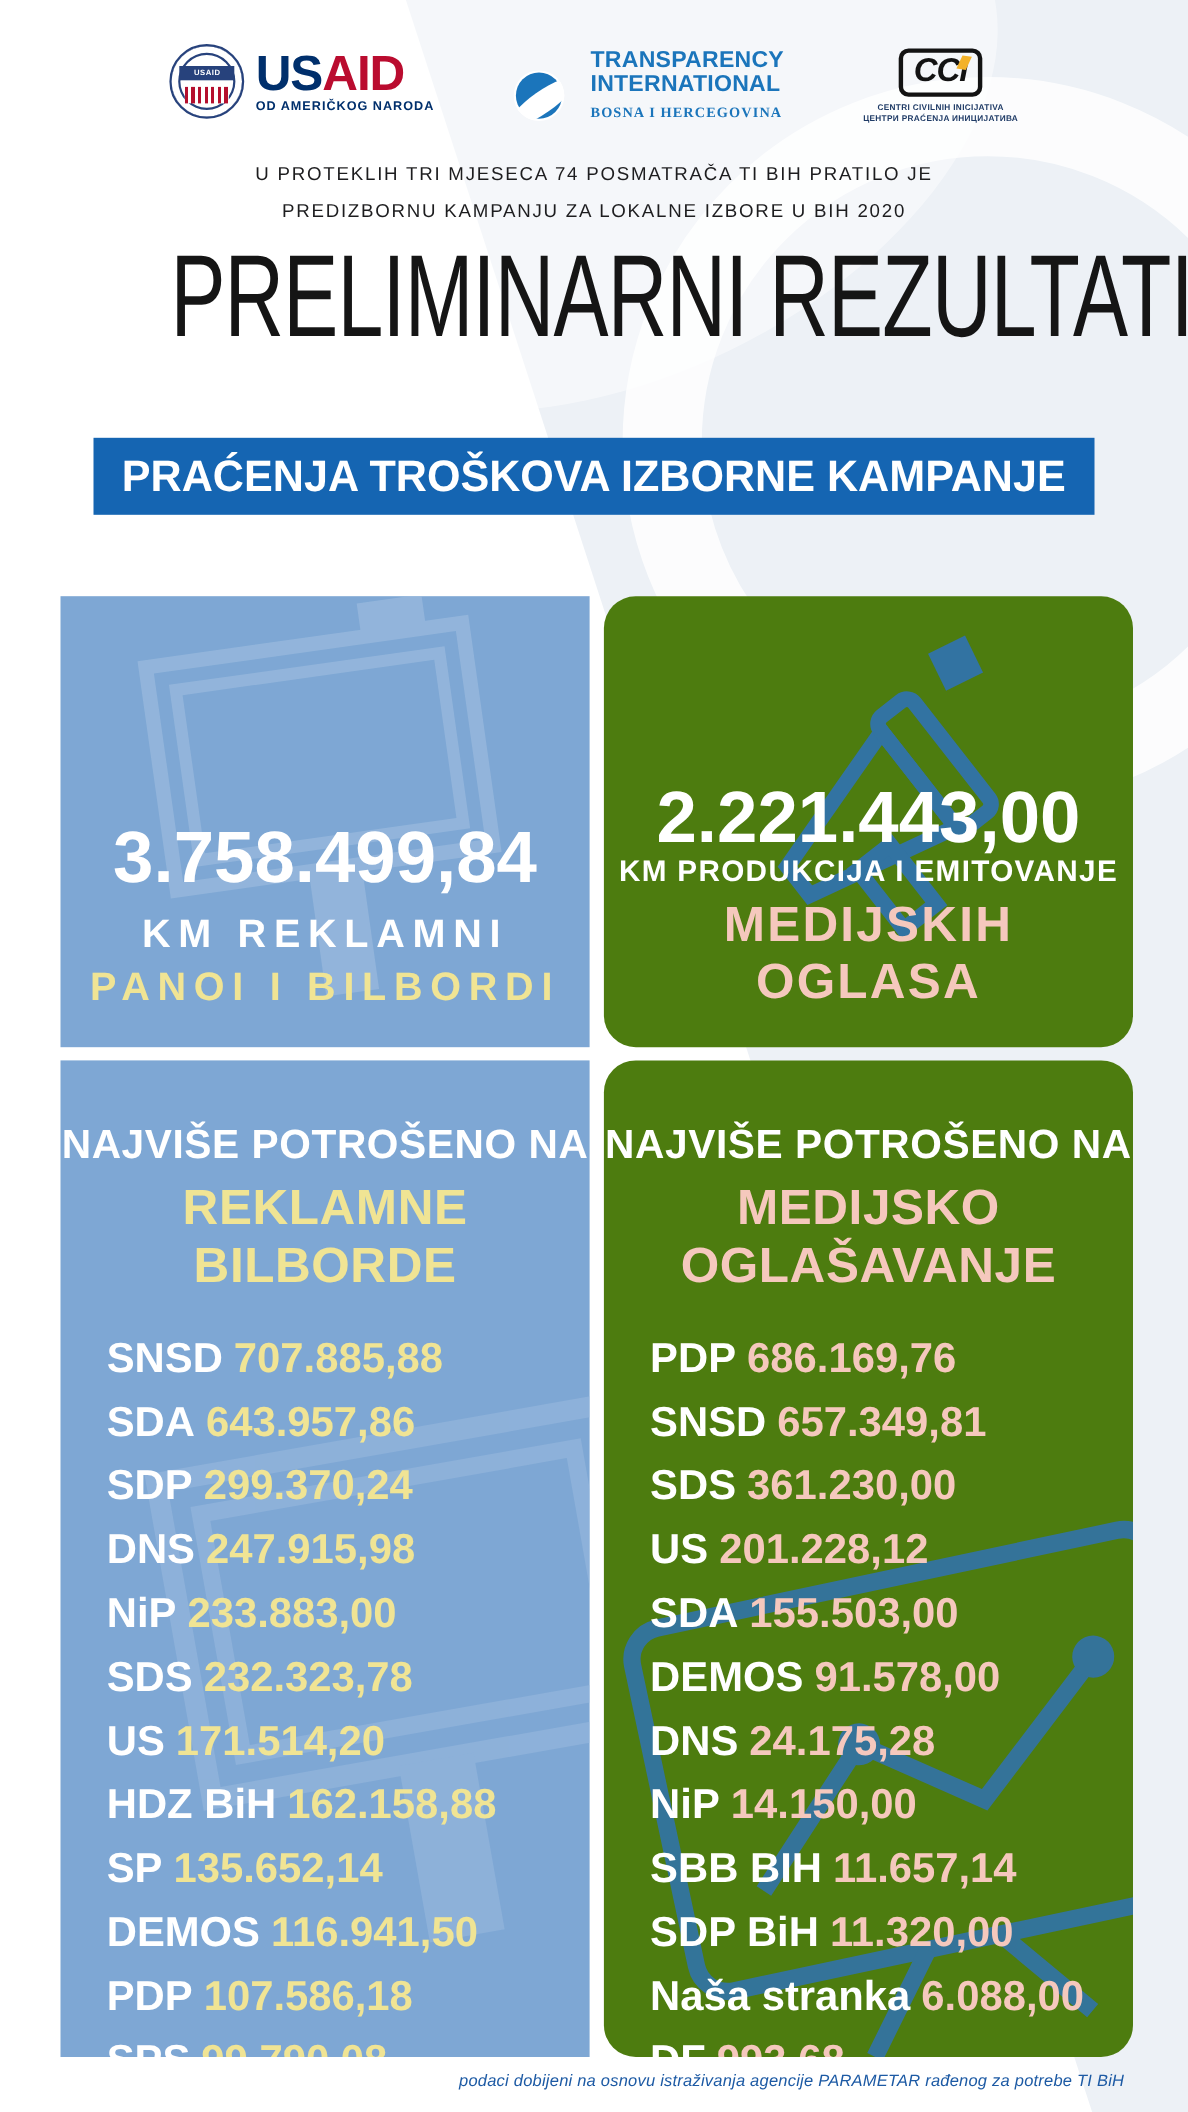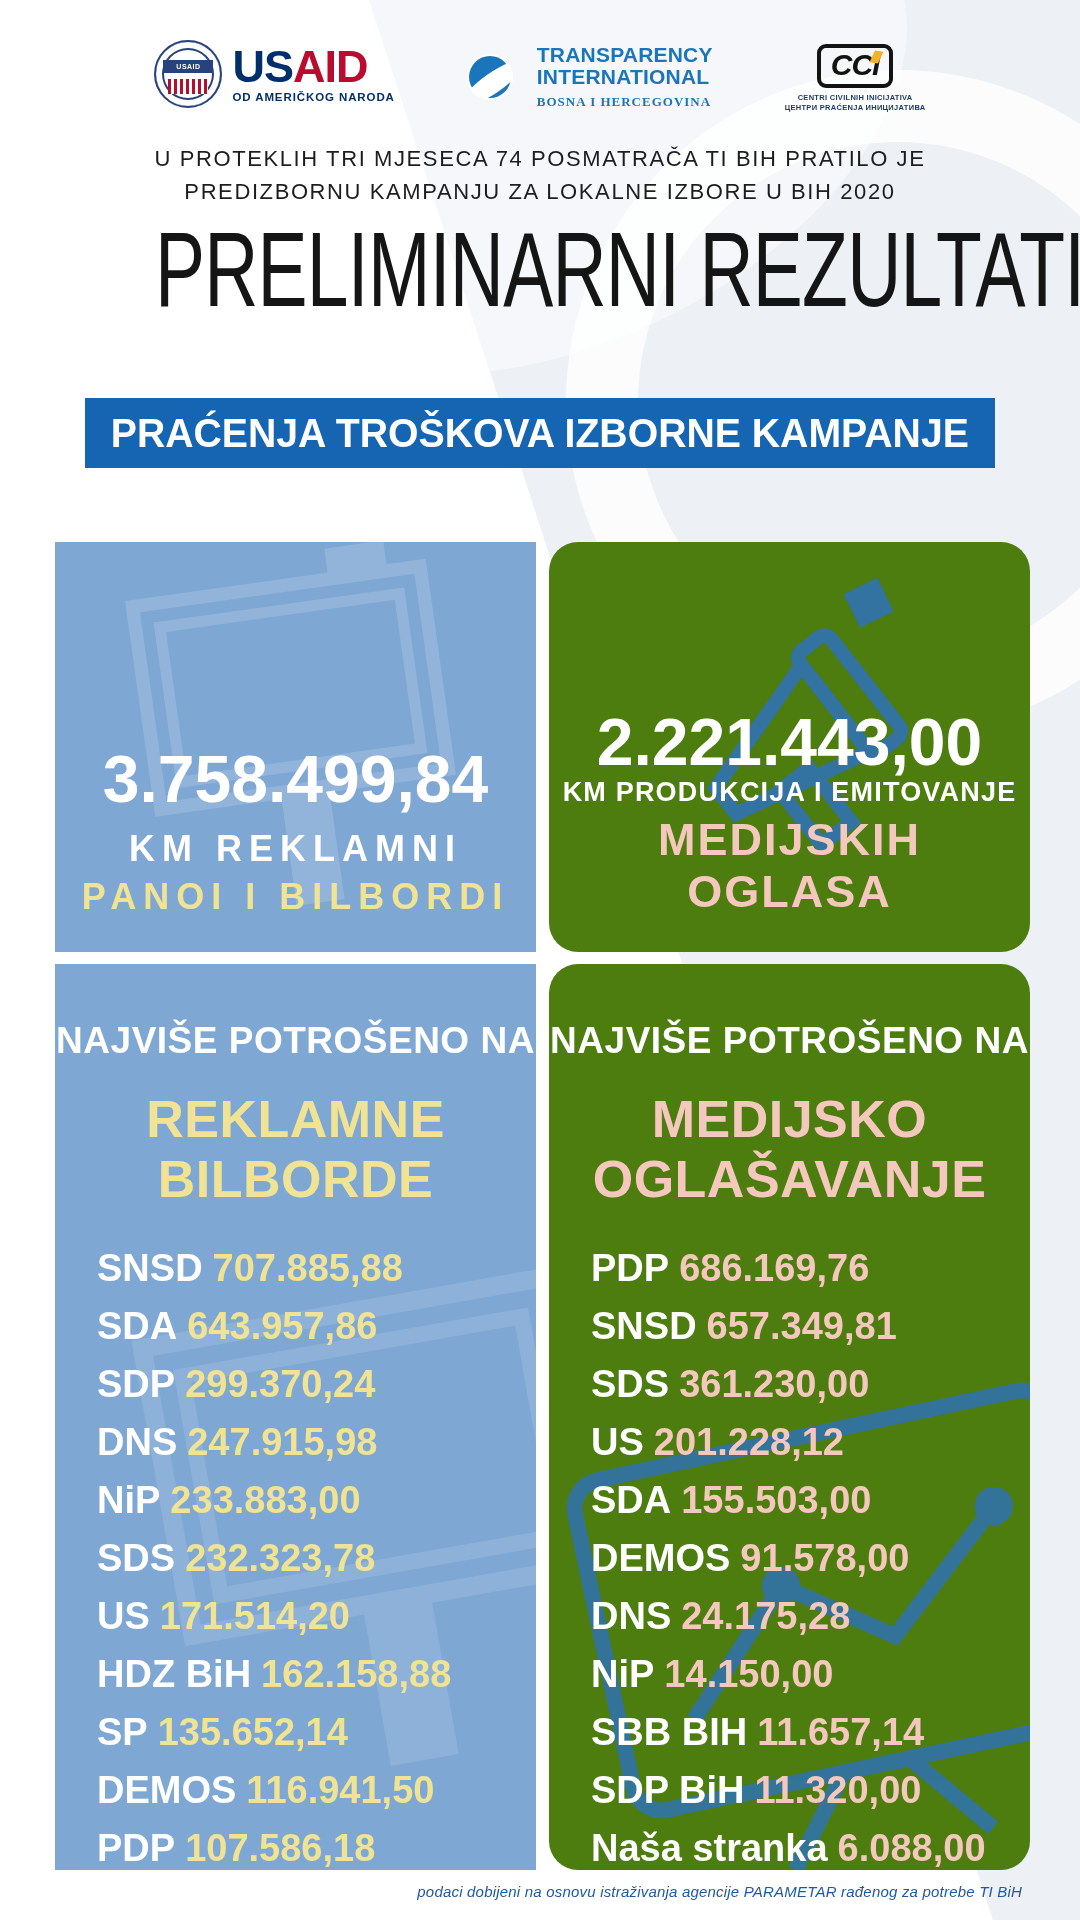--- a/index.html
+++ b/index.html
@@ -20,38 +20,38 @@
         position:relative;overflow:hidden;box-shadow:inset 0 0 0 6px #fff,inset 0 0 0 8px #27427c;}
   .seal-band{position:absolute;top:18px;left:7px;right:7px;height:13px;background:#27427c;
         display:flex;align-items:center;justify-content:center;color:#fff;font-size:7px;
         font-weight:bold;letter-spacing:.5px;}
   .seal-stripes{position:absolute;top:37px;left:12px;right:12px;height:15px;
         background:repeating-linear-gradient(90deg,#b50f2e 0 3px,#fff 3px 6px);}
   .usaid-txt{display:flex;flex-direction:column;}
   .usaid-word{font-size:45px;font-weight:bold;letter-spacing:-1px;line-height:42px;}
   .us{color:#002f6c;} .aid{color:#ba0c2f;}
   .usaid-sub{font-size:11.5px;font-weight:bold;color:#002f6c;letter-spacing:.9px;margin-top:3px;}
-  .logo-ti{display:flex;align-items:center;gap:24px;padding-top:4px;}
+  .logo-ti{display:flex;align-items:flex-end;gap:24px;padding-top:4px;}
   .globe{width:46px;height:46px;border-radius:50%;background:#fff;position:relative;overflow:hidden;flex:0 0 auto;}
   .globe::before{content:"";position:absolute;left:2px;top:2px;width:42px;height:42px;border-radius:50%;background:#1b75bb;}
   .globe::after{content:"";position:absolute;left:-10px;top:19px;width:72px;height:20px;background:#fff;
         border-radius:50%;transform:rotate(-35deg);}
   .ti-txt{display:flex;flex-direction:column;}
   .ti-line{font-size:21px;font-weight:bold;color:#1b75bb;line-height:22px;letter-spacing:.2px;}
   .ti-sub{font-size:13px;font-weight:bold;color:#1b75bb;margin-top:6px;letter-spacing:1px;font-family:Liberation Serif, serif;}
   .logo-cci{display:flex;flex-direction:column;align-items:center;padding-top:4px;}
   .cci-box{border:4px solid #131313;border-radius:9px;padding:0 10px 2px;position:relative;text-align:center;}
   .cci-word{font-size:30px;font-style:italic;font-weight:bold;color:#131313;letter-spacing:-1px;}
   .cci-acc{position:absolute;top:3px;right:8px;width:9px;height:12px;background:#f3b229;
         transform:skewX(-18deg) rotate(8deg);}
   .cci-sub{font-size:7.5px;line-height:9px;font-weight:bold;color:#1f3b66;letter-spacing:.3px;
         margin-top:5px;text-align:center;}
   
   .intro{position:absolute;top:142px;width:100%;text-align:center;z-index:2;color:#1d1d1f;
-        font-size:22px;letter-spacing:1.6px;line-height:33px;}
+        font-size:17px;letter-spacing:1.6px;line-height:33px;}
   .title{position:absolute;top:210px;width:100%;text-align:center;z-index:2;}
   .title-inner{display:inline-block;font-size:100px;font-weight:400;color:#151515;
         letter-spacing:-1px;transform:scale(.75,1.06);white-space:nowrap;line-height:118px;}
   .banner{position:absolute;top:398px;left:85px;width:910px;height:70px;background:#1565b2;
         z-index:2;display:flex;align-items:center;justify-content:center;}
   .banner-text{color:#fff;font-weight:bold;font-size:40px;white-space:nowrap;transform:scaleX(.98);}
   
   .card{position:absolute;overflow:hidden;z-index:2;}
   .c-light{background:#7ea7d4;} .c-dark{background:#4d7c0f;border-radius:29px;}
   .card-bb{left:55px;top:542px;width:481px;height:410px;}
@@ -60,21 +60,21 @@
   .list-media{left:549px;top:964px;width:481px;height:906px;}
   .sum{position:absolute;left:0;right:0;bottom:34px;text-align:center;}
   .amount{font-size:66px;font-weight:bold;color:#fff;line-height:70px;}
   .lbl1-bb{font-size:36px;font-weight:bold;color:#fff;letter-spacing:7px;margin-top:14px;}
   .lbl2-bb{font-size:36px;font-weight:bold;color:#f0e494;letter-spacing:7px;margin-top:6px;}
   .lbl1-media{font-size:27px;font-weight:bold;color:#fff;letter-spacing:1.2px;}
   .lbl2-media{font-size:45px;font-weight:bold;color:#f5c8bd;letter-spacing:2px;margin-top:6px;}
   
   .list-head{text-align:center;padding-top:56px;position:relative;z-index:1;}
   .lh1{font-size:37px;font-weight:bold;color:#fff;letter-spacing:.5px;}
-  .lh2{font-size:52px;font-weight:bold;margin-top:27px;letter-spacing:.5px;}
+  .lh2{font-size:45px;font-weight:bold;margin-top:10px;letter-spacing:.5px;}
   .lh2-y{color:#f0e494;} .lh2-p{color:#f5c8bd;}
   .rows{margin-top:30px;padding-left:42px;position:relative;z-index:1;}
   .row{font-size:38px;font-weight:bold;line-height:58px;color:#fff;white-space:nowrap;}
   .amt{margin-left:10px;}
   .amt-y{color:#f0e494;} .amt-p{color:#f5c8bd;margin-top:40px;}
   
   .wm{position:absolute;z-index:0;}
   .wm-bb-top{left:50%;top:45%;transform:translate(-50%,-50%) rotate(-8deg);opacity:.55;}
   .wm-mega{left:56%;top:44%;transform:translate(-50%,-50%) rotate(-38deg);opacity:.85;}
   .wm-bb-list{right:-80px;bottom:100px;transform:rotate(-10deg);opacity:.5;}

